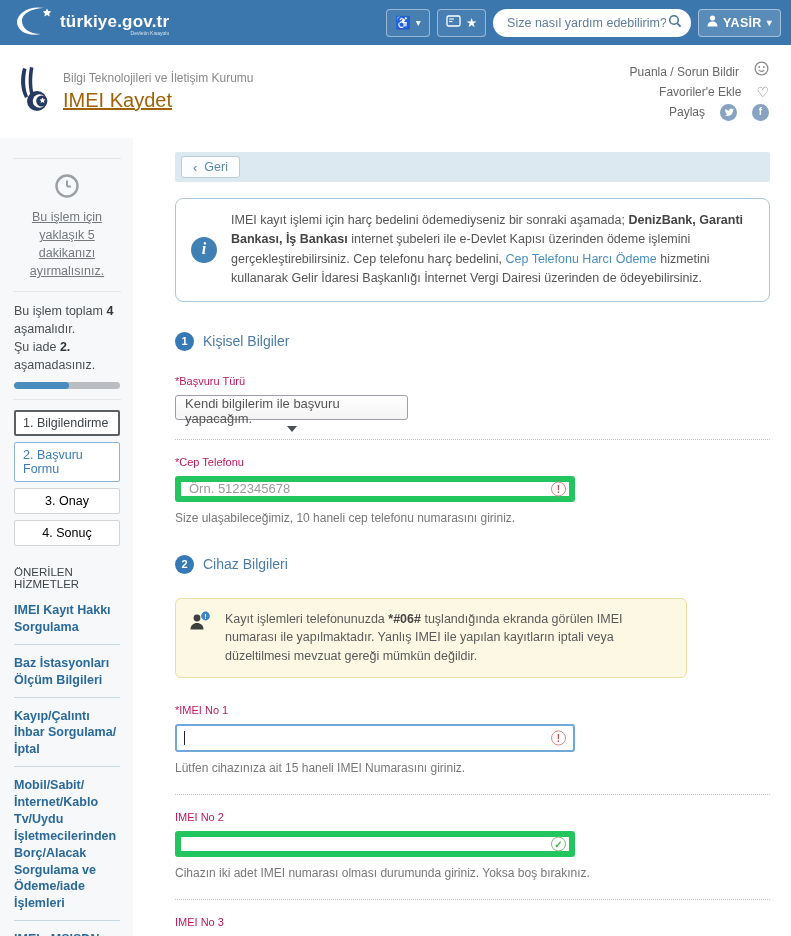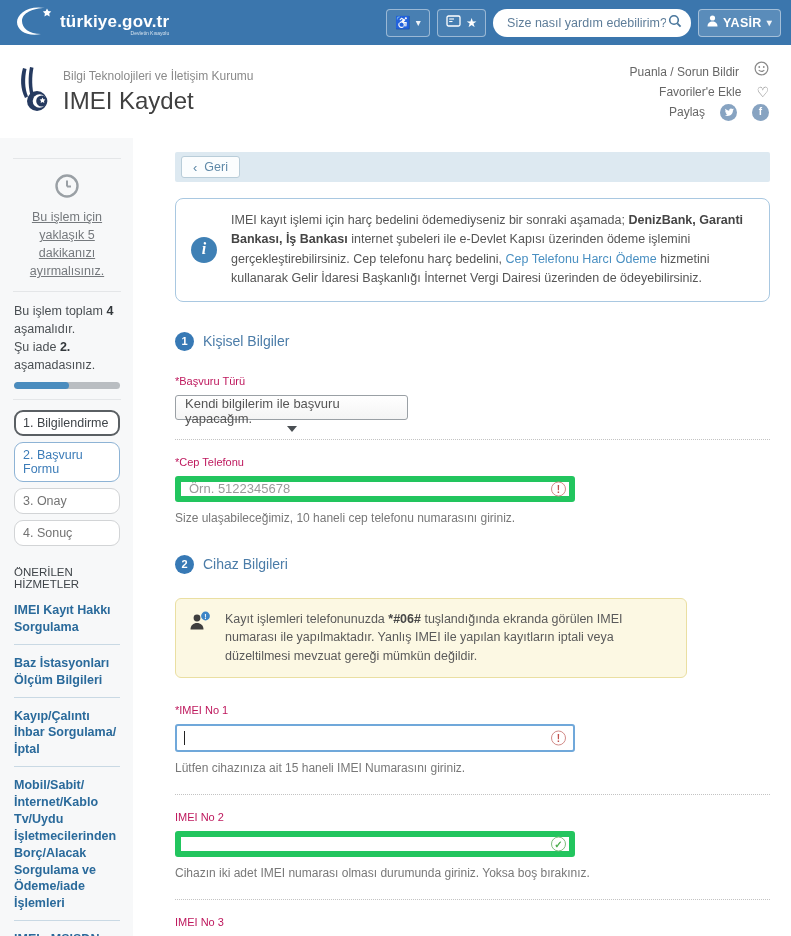--- a/index.html
+++ b/index.html
@@ -19,39 +19,39 @@
   .tb-btn { background:rgba(255,255,255,.07); border:1px solid rgba(255,255,255,.45); border-radius:4px; color:#fff; height:28px; display:flex; align-items:center; gap:5px; padding:0 8px; font-size:12.5px; cursor:pointer; font-family:inherit; }
   .tb-caret { font-size:10px; opacity:.9; }
   .search-box { background:#fff; border-radius:14px; height:28px; width:198px; display:flex; align-items:center; padding:0 9px 0 12px; }
   .search-box input { border:none; outline:none; flex:1; font-size:12.5px; color:#334; background:transparent; font-family:inherit; min-width:0; }
   .search-box input::placeholder { color:#5e7d99; }
   .user-btn { background:rgba(255,255,255,.16); font-weight:bold; letter-spacing:.3px; }
   
   .subheader { height:93px; display:flex; align-items:center; justify-content:space-between; padding:0 22px 0 18px; background:#fff; }
   .agency-block { display:flex; align-items:center; gap:13px; }
   .agency-name { font-size:12px; color:#8a8a8a; margin-bottom:4px; }
-  .page-title { font-size:24px; color:#404040; }
+  .page-title { font-size:20px; color:#a16207;text-decoration:underline; }
   .actions { font-size:12px; color:#666; }
   .action-row { display:flex; justify-content:flex-end; align-items:center; gap:15px; line-height:20px; cursor:pointer; color:#666; text-decoration:none; }
   .share-circle { width:17px; height:17px; border-radius:50%; background:#87a3c1; color:#fff; display:inline-flex; align-items:center; justify-content:center; font-size:10px; font-weight:bold; cursor:pointer; }
   .heart-glyph { color:#777; font-size:14px; }
   
   .body-row { display:flex; min-height:798px; }
   .sidebar { width:133px; flex:0 0 133px; background:#f7f8f9; padding:10px 13px 0 14px; font-size:12.5px; color:#6b7074; }
   .sb-divider { border-top:1px solid #e4e6e8; margin:10px -1px; }
   .clock-wrap { text-align:center; margin:14px 0 6px; }
   .duration-note { text-align:center; color:#75797d; line-height:1.45;text-decoration:underline; }
   .progress-text { color:#4a4f53; line-height:1.45; margin:4px 0 8px; }
   .progress-text b { color:#33383c; }
   .progress-track { height:7px; border-radius:4px; background:#b9bdc1; overflow:hidden; margin-bottom:6px; }
   .progress-fill { height:100%; background:#4a8cbe; border-radius:4px; }
-  .step { display:block; width:100%; background:#fff; border-radius:9px; padding:4px 7px; font-size:12.5px; margin-bottom:6px; text-align:left; cursor:pointer; font-family:inherit; }
+  .step { display:block; width:100%; background:#fff; border-radius:2px; padding:4px 7px; font-size:12.5px; margin-bottom:6px; text-align:left; cursor:pointer; font-family:inherit; }
   .step--done { border:2px solid #5a5f63; color:#3f4449; }
   .step--current { border:1px solid #8db3d5; color:#3c7cb8; padding:5px 8px; }
-  .step--upcoming { border:1px solid #d2d4d6; color:#737373; padding:5px 8px; }
+  .step--upcoming { border:1px solid #d2d4d6; color:#000000; padding:5px 8px;text-align:center; }
   .services-heading { font-size:11.5px; color:#3f4449; margin:20px 0 12px; }
   .service-link { display:block; color:#2a6a9b; font-weight:bold; font-size:12.5px; line-height:1.35; padding-bottom:8px; margin-bottom:10px; border-bottom:1px solid #c9d9e4; text-decoration:none; cursor:pointer; }
   
   .content { flex:1; padding:14px 21px 10px 42px; background:#fff; }
   .back-bar { background:#dde9f1; border-radius:2px; padding:4px 6px; }
   .back-btn { background:#fbfdfe; border:1px solid #b9cdd9; border-radius:3px; color:#5f89a8; font-size:12.5px; padding:3px 11px; display:inline-flex; align-items:center; gap:7px; cursor:pointer; font-family:inherit; }
   .back-chevron { font-size:13px; line-height:1; }
   .info-box { position:relative; border:1px solid #a9c8e1; border-radius:8px; padding:12px 16px 12px 55px; margin-top:16px; font-size:12.5px; color:#555; line-height:1.55; }
   .info-box b { color:#454545; }
   .info-icon { position:absolute; left:15px; top:50%; transform:translateY(-50%); width:26px; height:26px; border-radius:50%; background:#3f80b5; color:#fff; font-size:16px; font-weight:bold; font-style:italic; font-family:"Liberation Serif", serif; display:flex; align-items:center; justify-content:center; }

